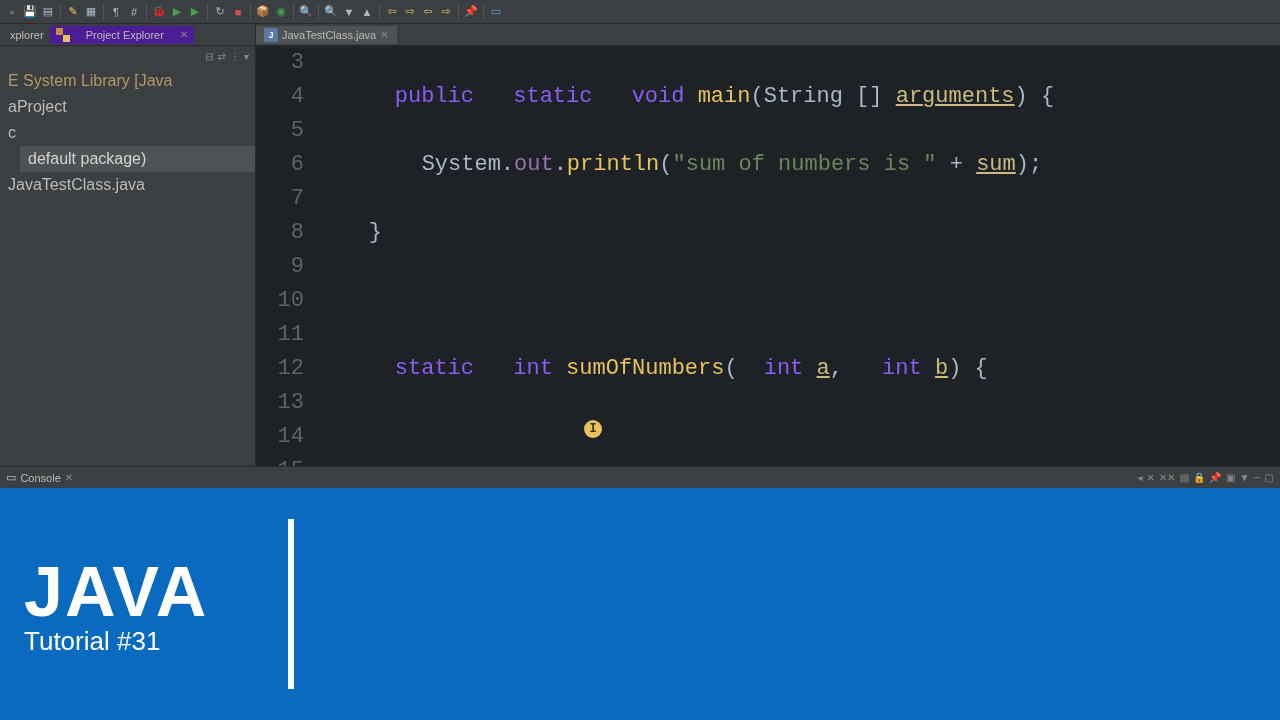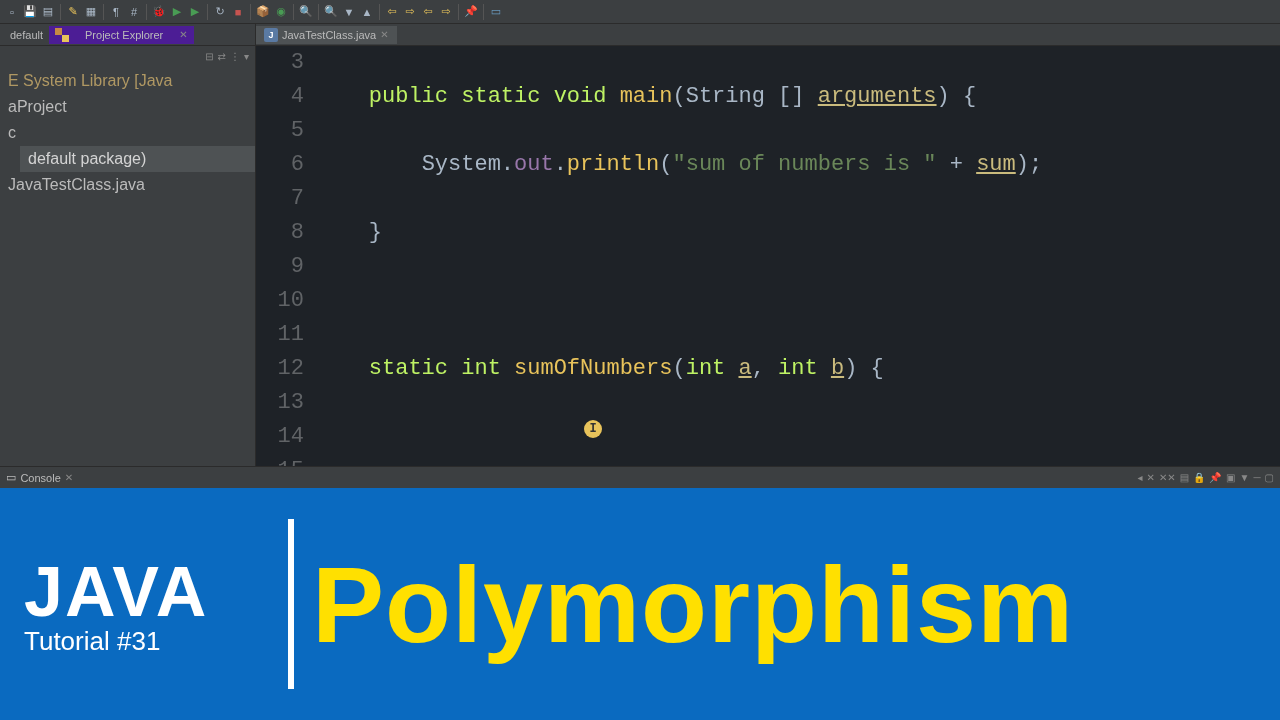--- a/index.html
+++ b/index.html
@@ -142,21 +142,21 @@
   background: #1e2227;
 }
 .code {
   flex: 1;
   color: #a9b7c6;
   white-space: pre;
   position: relative;
 }
 .line { height: 34px; }
 
-.kw { color: #bef264; }
+.kw { color: #8b5cf6; margin-left: 26px; }
 .var { color: #cabb7d; text-decoration: underline; }
 .method { color: #e8c35b; }
 .method-hl { background: #5c5437; color: #e8c35b; padding: 0 1px; border-radius: 2px;}
 .cls { color: #a9b7c6; }
 .field { color: #9876aa; }
 .str { color: #6a8759; }
 .num { color: #6897bb; }
 .punct { color: #a9b7c6; }
 
 .cursor-beam {
@@ -280,21 +280,21 @@
   <span class="tb-icon">📌</span>
   <span class="tb-sep"></span>
   <span class="tb-icon tb-blue">▭</span>
 </div>
 
 <div class="main-area">
 
   <div class="explorer">
     <div class="explorer-tabs">
       <div class="explorer-tab">
-        <span>default</span>
+        <span>xplorer</span>
       </div>
       <div class="explorer-tab active">
         <span class="pkg-icon"></span>
         <span>Project Explorer</span>
         <span class="close-x">✕</span>
       </div>
     </div>
     <div class="explorer-toolbar">
       <span class="mini-icon">⊟</span>
       <span class="mini-icon">⇄</span>
@@ -372,14 +372,13 @@
     <span class="ic">▢</span>
   </div>
 </div>
 
 <div class="banner">
   <div class="banner-left">
     <div class="banner-java">JAVA</div>
     <div class="banner-sub">Tutorial #31</div>
   </div>
   <div class="banner-divider"></div>
-  <div class="banner-title">Polymorphism</div>
 </div>
 
 </body></html>

